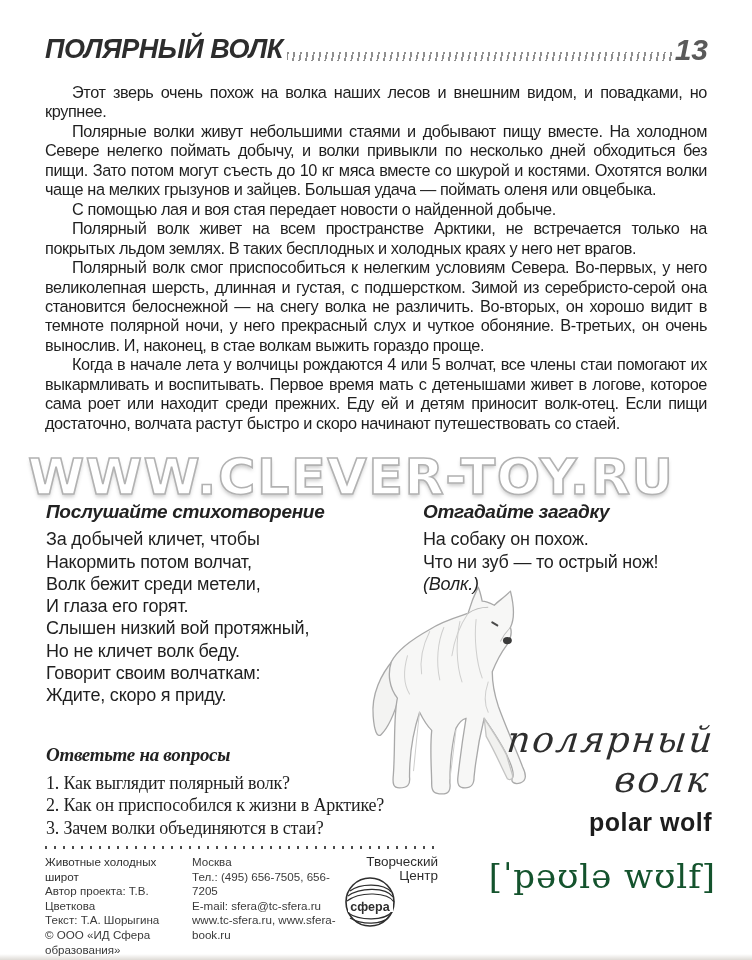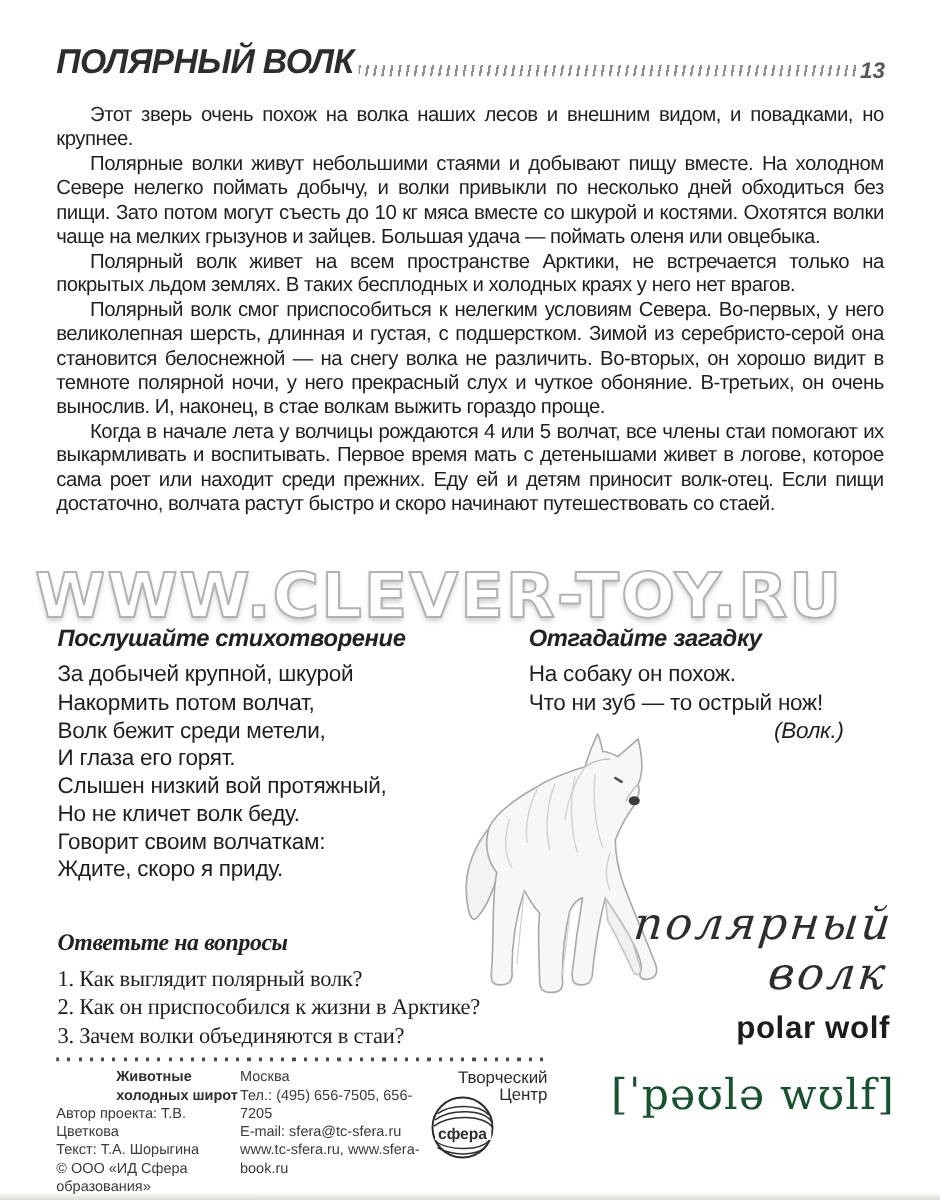--- a/index.html
+++ b/index.html
@@ -21,21 +21,21 @@
   .title{
     font-size:27px;font-weight:bold;font-style:italic;
     letter-spacing:-0.5px;color:#2d2d2d;white-space:nowrap;
     transform:scaleY(1.02);
   }
   .leader{
     flex:1;height:9px;margin:0 2px 4px 4px;
     background:repeating-linear-gradient(100deg,#8f8f8f 0 1.8px,transparent 1.8px 6.4px);
   }
   .pagenum{
-    font-size:18px;font-weight:bold;font-style:italic;color:#5a5a5a;
+    font-size:30px;font-weight:bold;font-style:italic;color:#5a5a5a;
     line-height:1;margin-bottom:0;
   }
 
   
   .main-text{
     position:absolute;left:45px;right:45px;top:83px;
     font-size:16.3px;line-height:19.45px;letter-spacing:-0.4px;
     text-align:justify;z-index:2;
   }
   .main-text .para{text-indent:27px;}
@@ -59,21 +59,21 @@
   }
   .poem{
     position:absolute;left:46px;top:501px;width:350px;z-index:3;
     font-size:18px;line-height:22.3px;letter-spacing:-0.2px;
   }
   .riddle{
     position:absolute;left:423px;top:501px;width:256px;z-index:3;
     font-size:18px;line-height:22.3px;letter-spacing:-0.2px;
   }
   .riddle-answer{
-    font-style:italic;text-align:right;padding-right:4px;margin-top:0;
+    font-style:italic;text-align:left;padding-right:4px;margin-top:0;
   }
   .questions{
     position:absolute;left:46px;top:744px;width:430px;z-index:3;
     font-size:18px;line-height:22.5px;letter-spacing:-0.2px;font-family:Liberation Serif, serif;
   }
 
   
   .wolf{
     position:absolute;left:363px;top:577px;width:202px;height:222px;z-index:2;
   }
@@ -106,21 +106,21 @@
   .footer-dots{
     height:3px;width:392px;margin-bottom:6px;
     background:repeating-linear-gradient(90deg,#4c4c4c 0 2.4px,transparent 2.4px 9px);
   }
   .footer-cols{display:flex;align-items:flex-start;}
   .footer-col{
     font-size:11.6px;line-height:14.6px;color:#3a3a3a;letter-spacing:0;
   }
   .footer-col.first{width:147px;}
   .footer-col.second{width:152px;}
-  .footer-series{font-weight:bold;color:#2f2f2f;margin-left:48px;}
+  .footer-series{font-weight:normal;color:#2f2f2f;}
   .tc-logo{width:100px;margin-left:-6px;position:relative;}
   .tc-logo-text{
     text-align:right;font-size:13.5px;line-height:13.5px;color:#2c2c2c;
     position:relative;z-index:2;
   }
   .tc-logo svg{display:block;margin-top:-7px;margin-left:2px;}
 
   .bottom-edge{
     position:absolute;left:0;right:0;bottom:0;height:6px;
     background:linear-gradient(#ffffff,#dedbd6);
@@ -135,29 +135,30 @@
     <span class="title">ПОЛЯРНЫЙ ВОЛК</span>
     <span class="leader"></span>
     <span class="pagenum">13</span>
   </div>
 
   <div class="watermark">WWW.CLEVER-TOY.RU</div>
 
   <div class="main-text">
       <div class="para">Этот зверь очень похож на волка наших лесов и внешним видом, и повадками, но крупнее.</div>
       <div class="para">Полярные волки живут небольшими стаями и добывают пищу вместе. На холодном Севере нелегко поймать добычу, и волки привыкли по несколько дней обходиться без пищи. Зато потом могут съесть до 10 кг мяса вместе со шкурой и костями. Охотятся волки чаще на мелких грызунов и зайцев. Большая удача — поймать оленя или овцебыка.</div>
+      <div class="para">С помощью лая и воя стая передает новости о найденной добыче.</div>
       <div class="para">Полярный волк живет на всем пространстве Арктики, не встречается только на покрытых льдом землях. В таких бесплодных и холодных краях у него нет врагов.</div>
       <div class="para">Полярный волк смог приспособиться к нелегким условиям Севера. Во-первых, у него великолепная шерсть, длинная и густая, с подшерстком. Зимой из серебристо-серой она становится белоснежной — на снегу волка не различить. Во-вторых, он хорошо видит в темноте полярной ночи, у него прекрасный слух и чуткое обоняние. В-третьих, он очень вынослив. И, наконец, в стае волкам выжить гораздо проще.</div>
       <div class="para">Когда в начале лета у волчицы рождаются 4 или 5 волчат, все члены стаи помогают их выкармливать и воспитывать. Первое время мать с детенышами живет в логове, которое сама роет или находит среди прежних. Еду ей и детям приносит волк-отец. Если пищи достаточно, волчата растут быстро и скоро начинают путешествовать со стаей.</div>
     </div>
 
   <div class="poem">
     <div class="section-head">Послушайте стихотворение</div>
     <div>
-        <div>За добычей крупной, шкурой</div>
+        <div>За добычей кличет, чтобы</div>
         <div>Накормить потом волчат,</div>
         <div>Волк бежит среди метели,</div>
         <div>И глаза его горят.</div>
         <div>Слышен низкий вой протяжный,</div>
         <div>Но не кличет волк беду.</div>
         <div>Говорит своим волчаткам:</div>
         <div>Ждите, скоро я приду.</div>
       </div>
   </div>
 

